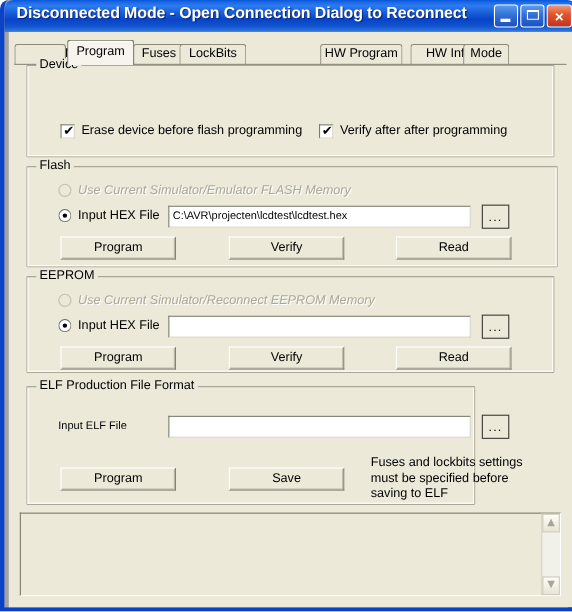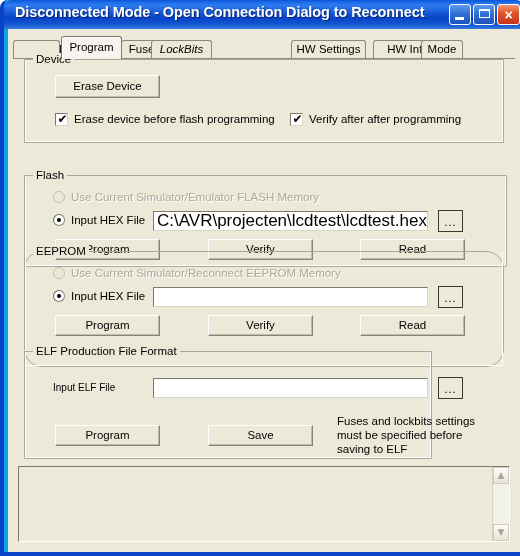--- a/index.html
+++ b/index.html
@@ -10,21 +10,21 @@
     width: 520px; height: 556px;
     font-family: "Liberation Sans", sans-serif;
     overflow: hidden;
   }
 
   
   .window {
     position: absolute; left: 0; top: 0;
     width: 520px; height: 556px;
     box-sizing: border-box;
-    background: #0ea5e9;
+    background: #a3a3a3;
     border-left: 4px solid #0A43C8;
     border-right: 4px solid #0A43C8;
     border-bottom: 4px solid #0A43C8;
     border-top: 0;
     border-radius: 8px 8px 0 0;
   }
 
   
   .titlebar {
     position: absolute; left: 0; top: 0;
@@ -177,21 +177,21 @@
 
   
   .input {
     position: absolute;
     box-sizing: border-box;
     background: #FFFFFF;
     border-top: 1px solid #7C7A6C;
     border-left: 1px solid #7C7A6C;
     border-right: 1px solid #D8D4C4;
     border-bottom: 1px solid #D8D4C4;
-    font-size: 17px;
+    font-size: 10px;
     color: #000000;
     padding: 1px 3px;
     line-height: 16px;
     white-space: nowrap;
     overflow: hidden;
     font-family: "Liberation Sans", sans-serif;
   }
 
   
   .cbrow { position: absolute; white-space: nowrap; }
@@ -244,20 +244,21 @@
     font-size: 11.5px; color: #000000;
     line-height: 15px; white-space: nowrap;
   }
   .rbrow.disabled .radio {
     background: #ECE9D8;
     border-color: #C3C0AE;
   }
   .rbrow.disabled .lbl {
     color: #ACA899;
     text-shadow: 1px 1px 0 #FFFFFF;
+    font-style: italic;
   }
 
   .plainlbl {
     position: absolute;
     font-size: 10px; color: #000000;
     white-space: nowrap;
   }
   .note {
     position: absolute;
     font-size: 11.5px; color: #000000;
@@ -313,49 +314,48 @@
       </div>
     </div>
   </div>
 
   <div class="client">
 
     <div class="tabstrip">
       <div class="tab" style="left:0px; width:26px;padding-left:45px;">Main</div>
       <div class="tab active" style="left:48px; width:61px;">Program</div>
       <div class="tab" style="left:108px; width:47px;">Fuses</div>
-      <div class="tab" style="left:138px; width:61px;font-style:italic;">LockBits</div>
-      <div class="tab" style="left:278px; width:75px;">HW Settings</div>
+      <div class="tab" style="left:150px; width:61px;">LockBits</div>
+      <div class="tab" style="left:278px; width:75px;">HW Program</div>
       <div class="tab" style="left:360px; width:70px;">HW Info</div>
       <div class="tab" style="left:408px; width:42px;">Mode</div>
     </div>
     <div class="tabline"></div>
 
     <div class="group" style="left:16px; top:30px; width:480px; height:84px;">
       <div class="group-inner-hl"></div>
       <div class="group-title">Device</div>
 
-      <div class="btn" style="left:30px; top:15px; width:105px; height:23px; line-height:21px;">Erase Device</div>
 
       <div class="cbrow" style="left:30px; top:52px;">
         <span class="cbox">
           <span class="tick">✔</span>
         </span>
         <span class="lbl">Erase device before flash programming</span>
       </div>
 
       <div class="cbrow" style="left:265px; top:52px;">
         <span class="cbox">
           <span class="tick">✔</span>
         </span>
         <span class="lbl">Verify after after programming</span>
       </div>
     </div>
 
-    <div class="group" style="left:16px; top:122px; width:483px; height:92px;margin-top:24px;">
+    <div class="group" style="left:16px; top:122px; width:483px; height:92px;">
       <div class="group-inner-hl"></div>
       <div class="group-title">Flash</div>
 
       <div class="rbrow disabled" style="left:28px; top:14px;">
         <span class="radio"></span>
         <span class="lbl">Use Current Simulator/Emulator FLASH Memory</span>
       </div>
 
       <div class="rbrow" style="left:28px; top:37px;">
         <span class="radio">
@@ -368,21 +368,21 @@
 
       <div class="btn-dots" style="left:413px; top:34px; width:25px; height:22px;">
         <span>...</span>
       </div>
 
       <div class="btn" style="left:30px; top:63px; width:105px; height:21px; line-height:19px;">Program</div>
       <div class="btn" style="left:183px; top:63px; width:105px; height:21px; line-height:19px;">Verify</div>
       <div class="btn" style="left:335px; top:63px; width:105px; height:21px; line-height:19px;">Read</div>
     </div>
 
-    <div class="group" style="left:16px; top:222px; width:480px; height:116px;border-radius:18px;">
+    <div class="group" style="left:16px; top:222px; width:480px; height:88px;">
       <div class="group-inner-hl"></div>
       <div class="group-title">EEPROM</div>
 
       <div class="rbrow disabled" style="left:28px; top:14px;">
         <span class="radio"></span>
         <span class="lbl">Use Current Simulator/Reconnect EEPROM Memory</span>
       </div>
 
       <div class="rbrow" style="left:28px; top:37px;">
         <span class="radio">

